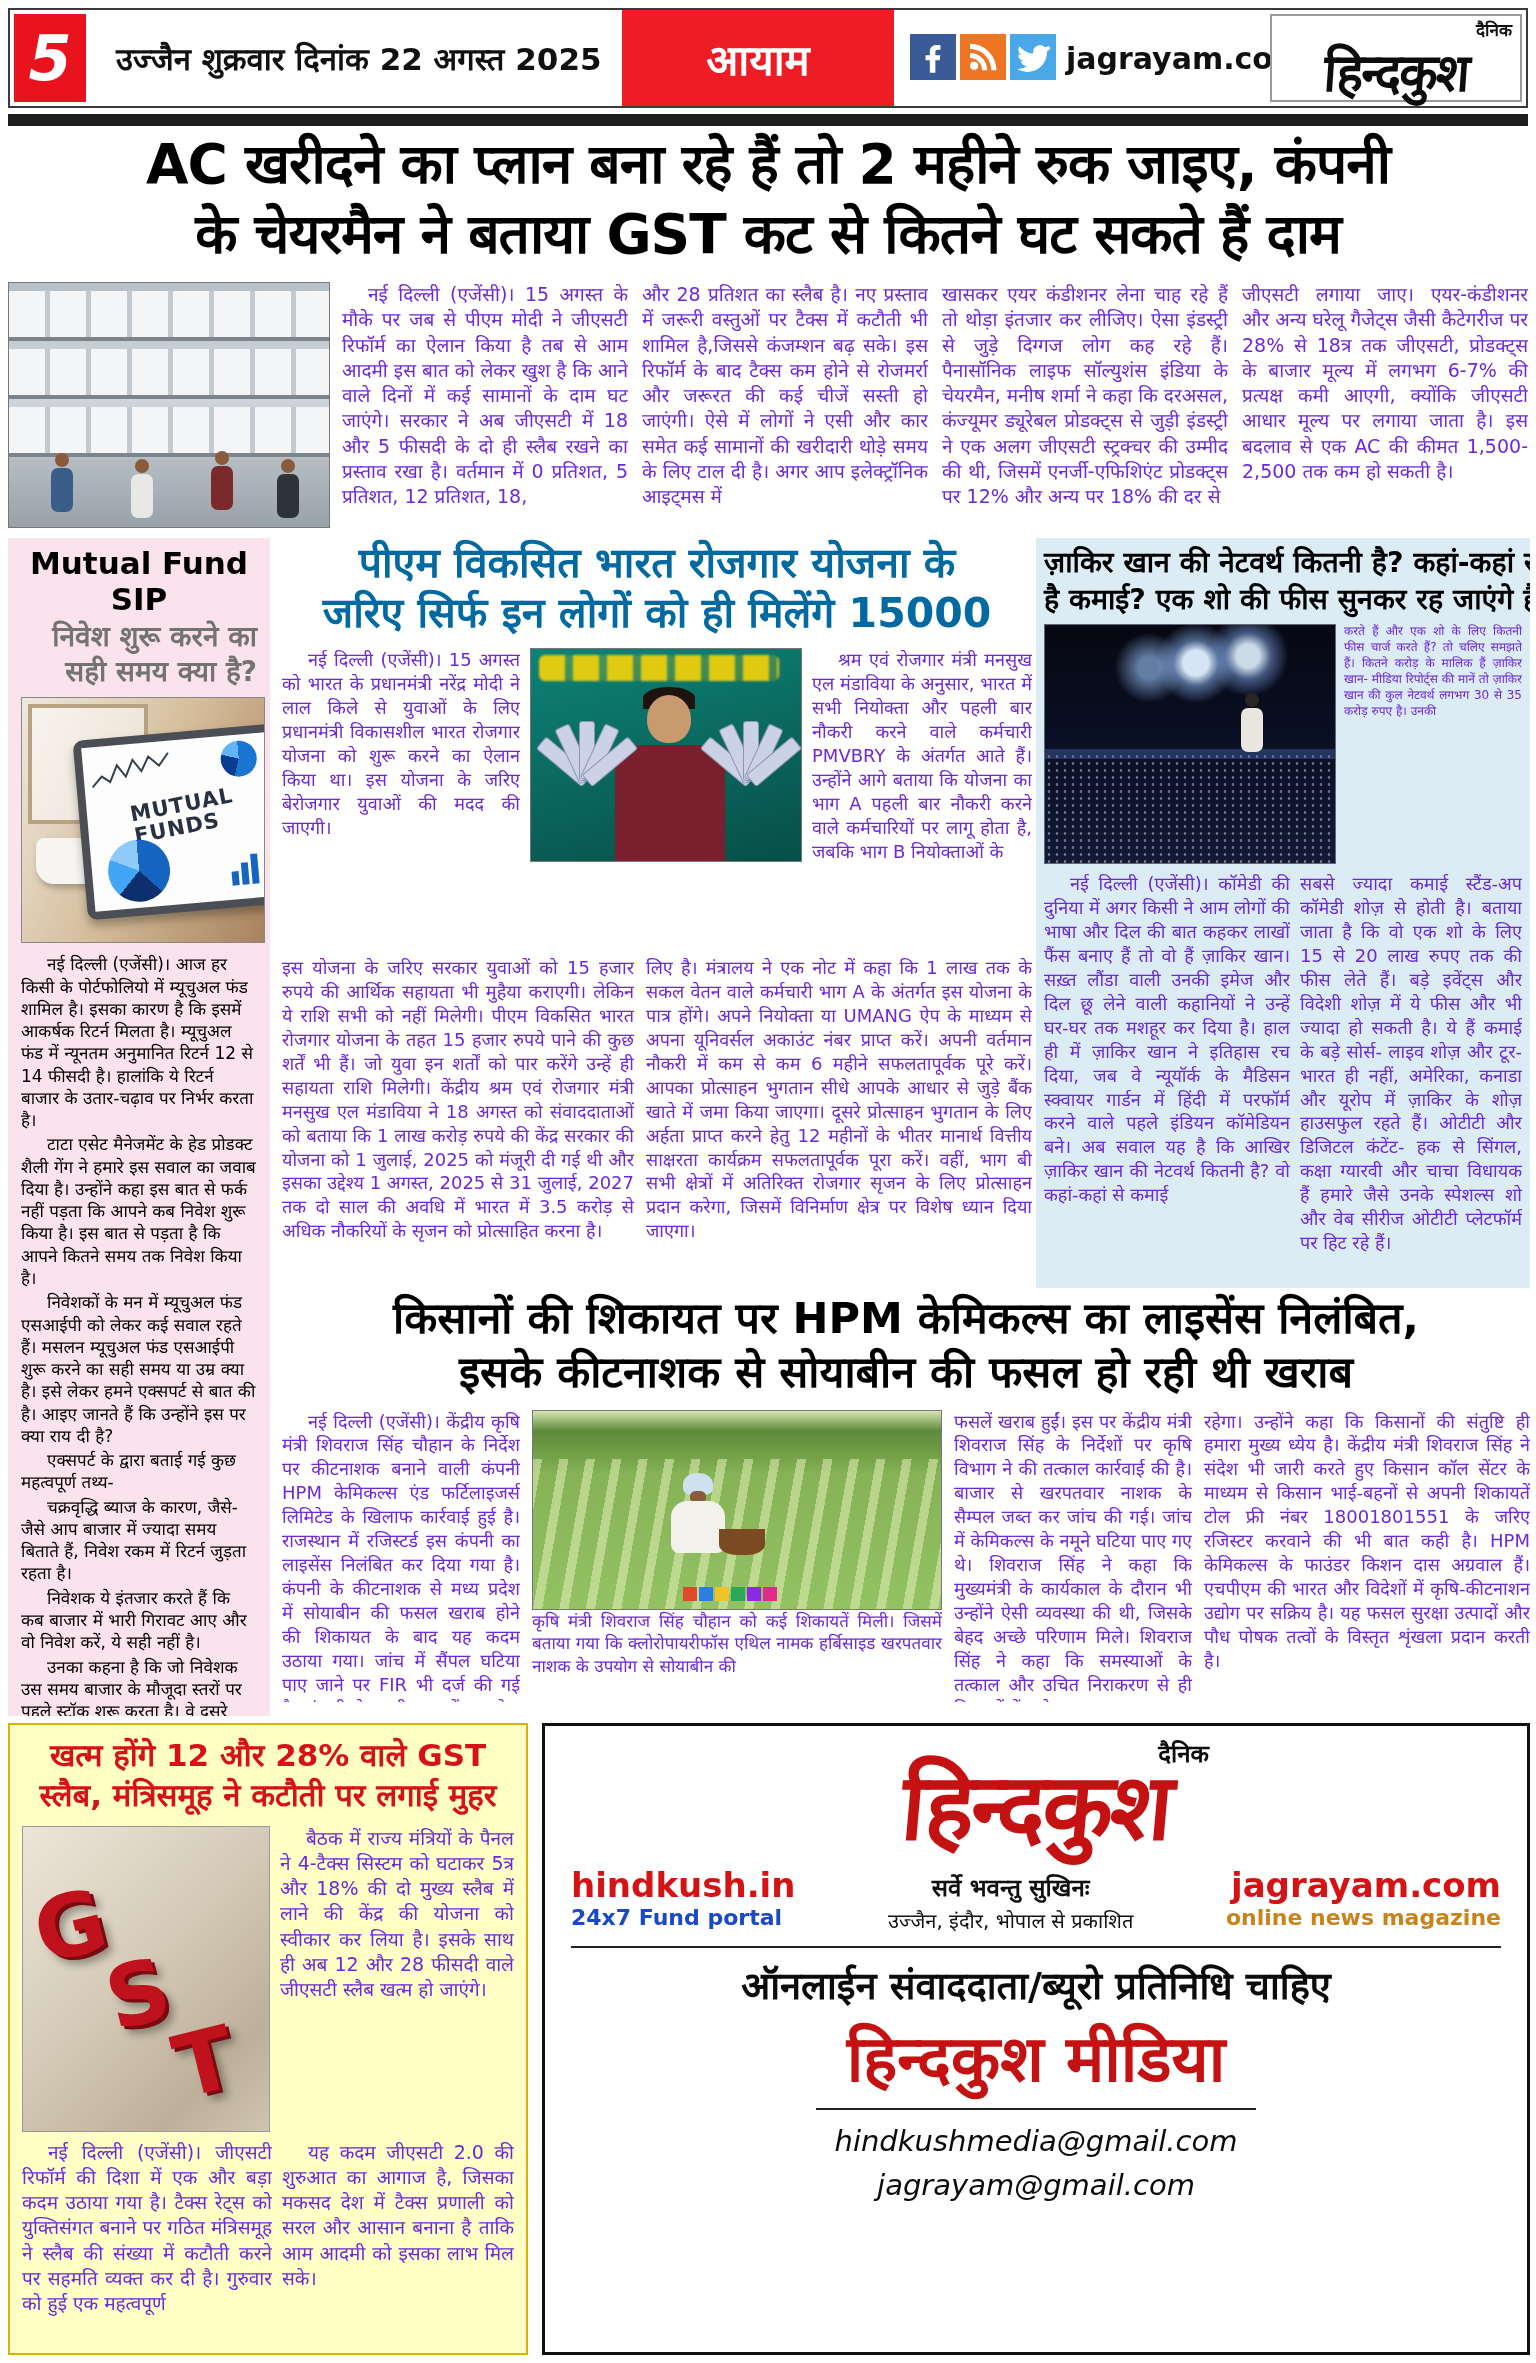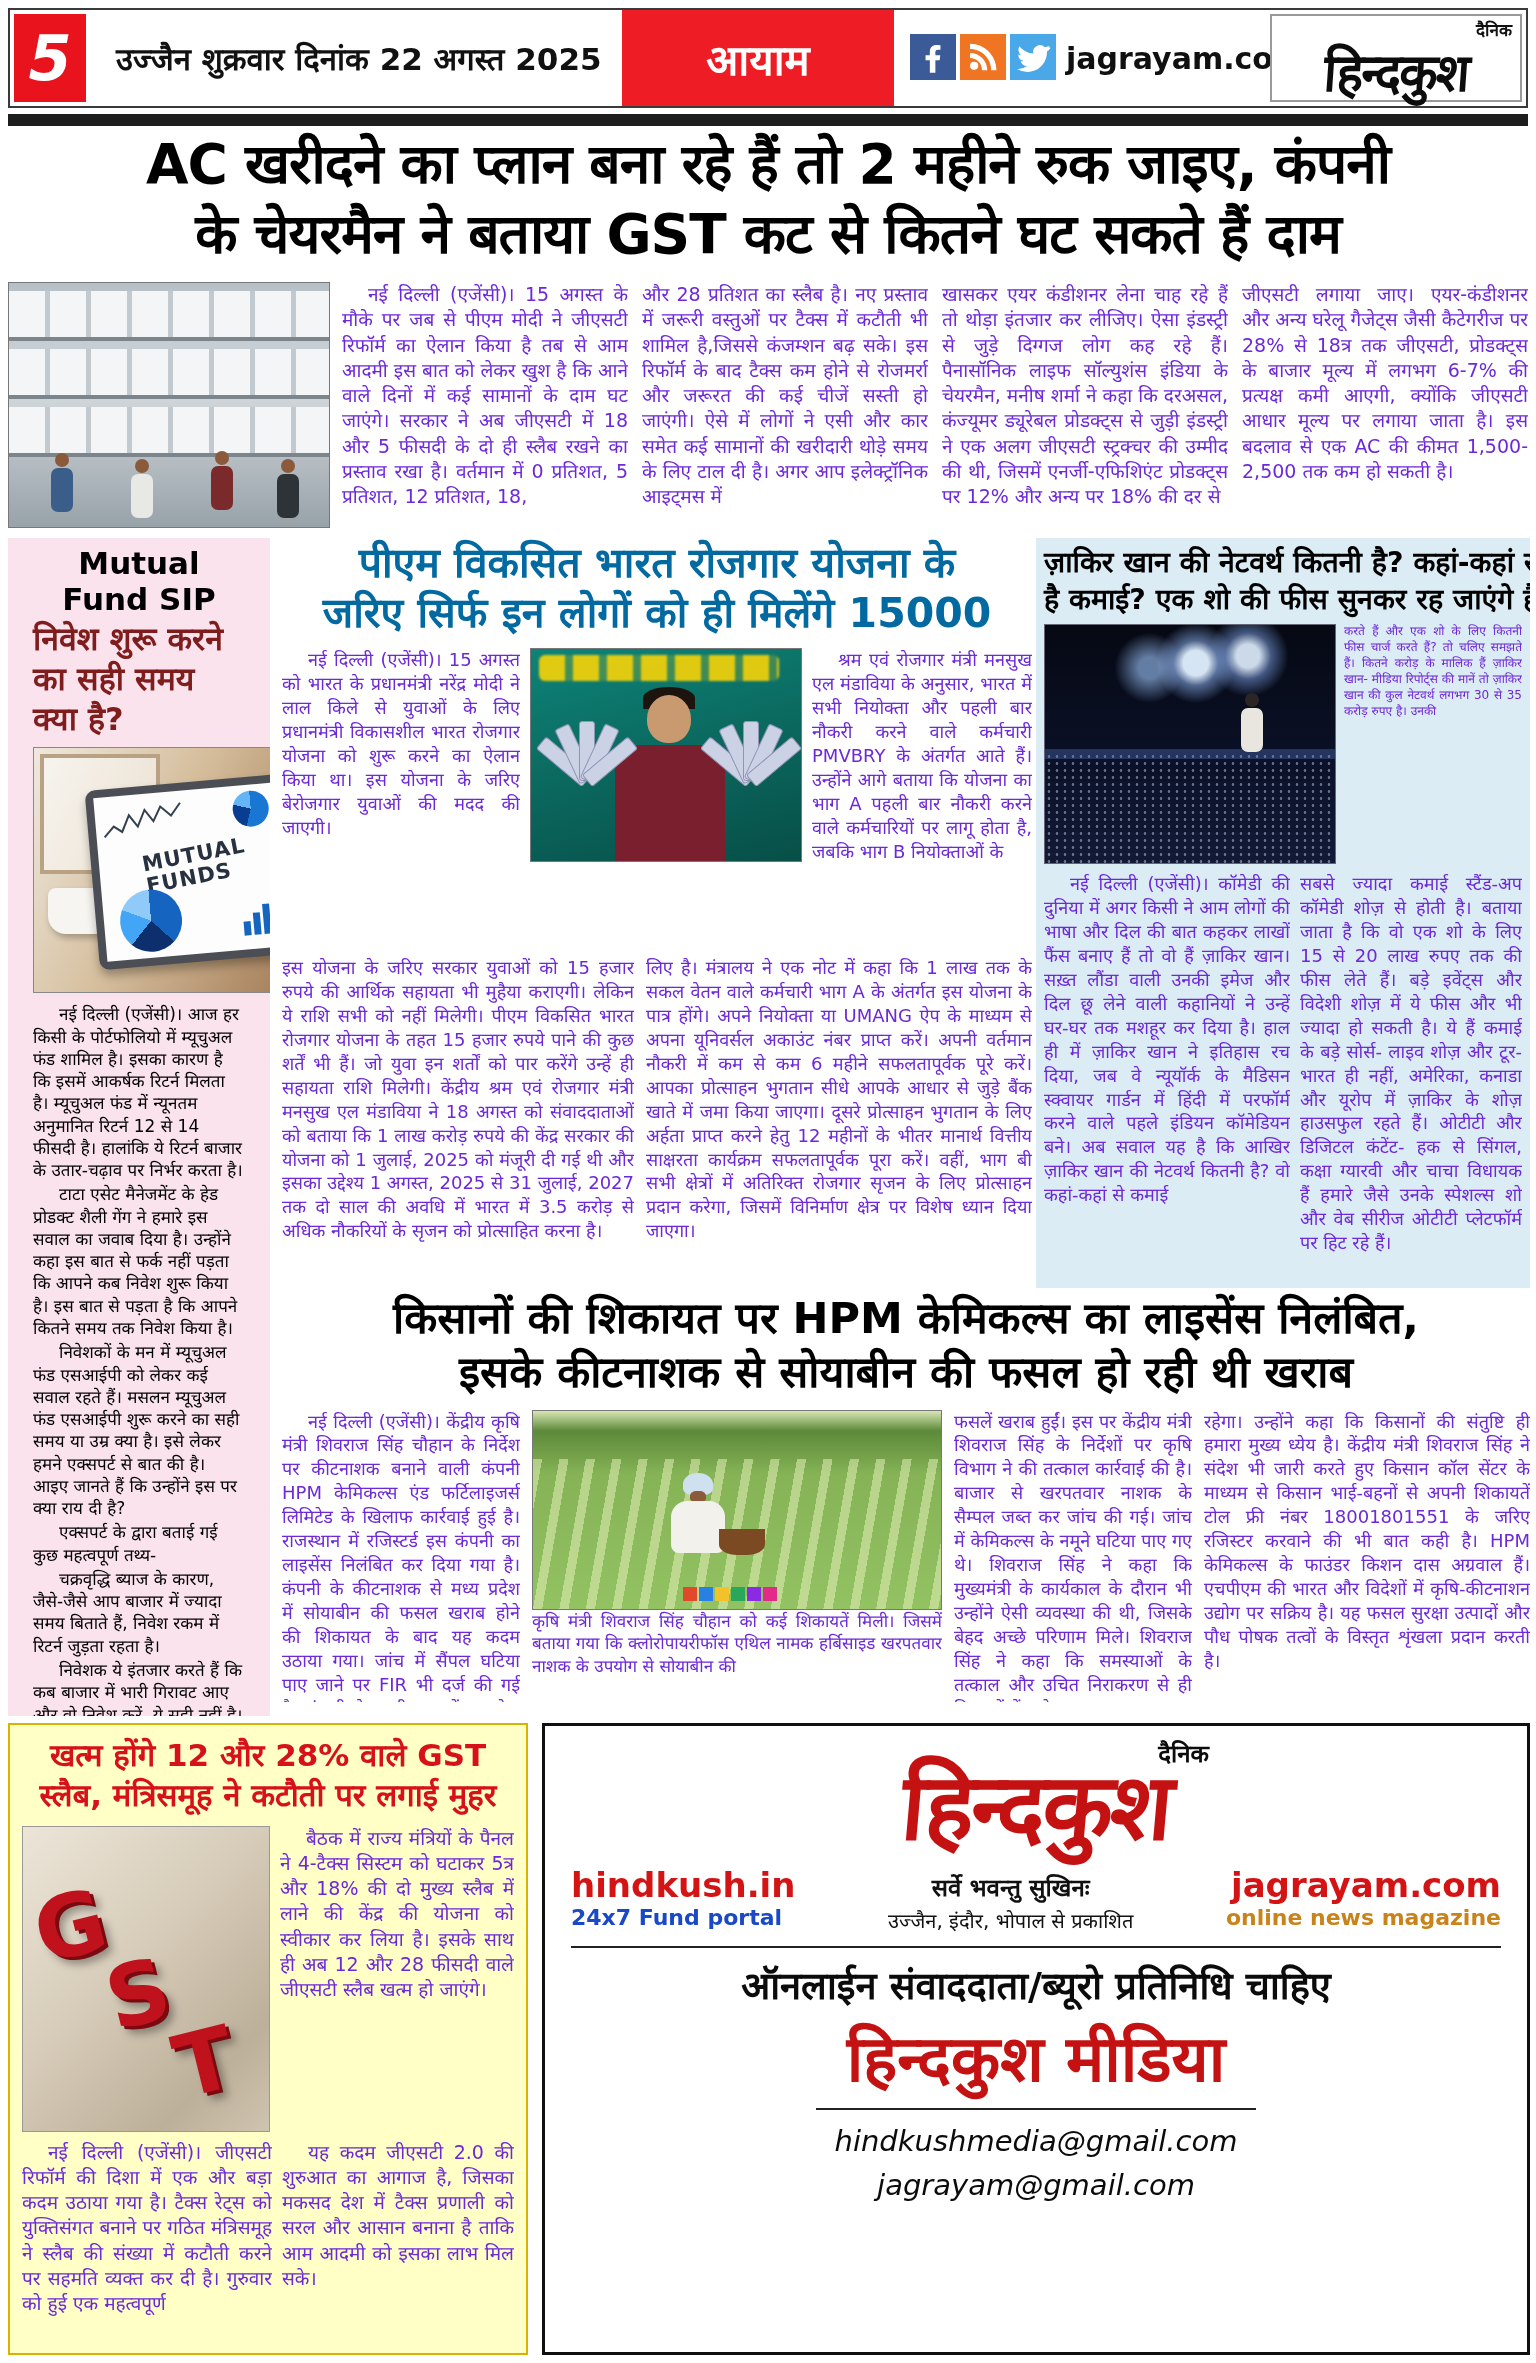--- a/index.html
+++ b/index.html
@@ -42,23 +42,23 @@
         background:linear-gradient(180deg,#b7c0c7 0%,#d2d8dc 45%,#98a2a9 100%);}
   .shelf{position:absolute;left:0;right:0;height:50px;border-bottom:4px solid #7c858c;
         background:repeating-linear-gradient(90deg,#f3f5f6 0 36px,#c3cacf 36px 41px);}
   .person{position:absolute;width:26px;}
   .p-head{width:14px;height:14px;border-radius:50%;background:#8a5a3b;margin:0 auto;}
   .p-body{width:22px;height:44px;border-radius:7px;margin:1px auto 0;}
   .ac-cols{position:absolute;left:334px;top:0;width:1186px;height:246px;display:flex;gap:14px;}
   .ac-cols .c{flex:1;height:246px;}
 
   
-  .mf{position:absolute;left:8px;top:538px;width:262px;height:1178px;background:#fbe3ee;padding:8px 25px;overflow:hidden;}
+  .mf{position:absolute;left:8px;top:538px;width:262px;height:1178px;background:#fbe3ee;padding:8px 13px;overflow:hidden;}
   .mf-ten{font-size:31px;font-weight:800;text-align:center;color:#000;line-height:1.15;}
-  .mf-thi{font-size:32px;font-weight:800;text-align:left;color:#7f1d1d;line-height:1.25;margin-top:2px;}
+  .mf-thi{font-size:28px;font-weight:800;text-align:right;color:#737373;line-height:1.25;margin-top:2px;}
   .mf-photo{position:relative;width:244px;height:246px;margin-top:8px;border:1px solid #888;overflow:hidden;
         background:linear-gradient(115deg,#eee9df 0%,#d5bd9b 50%,#a8825e 100%);}
   .mf-window{position:absolute;left:6px;top:6px;width:120px;height:120px;background:rgba(255,255,255,.55);
         border:4px solid #b9a183;}
   .mf-cup{position:absolute;left:14px;top:140px;width:64px;height:46px;background:#f7f5f1;border-radius:8px 8px 18px 18px;box-shadow:2px 4px 6px rgba(0,0,0,.25);}
   .tablet{position:absolute;left:58px;top:34px;width:200px;height:180px;background:#4b4f55;border-radius:10px;
         transform:rotate(-5deg);padding:8px;box-shadow:0 6px 10px rgba(0,0,0,.3);}
   .screen{position:relative;width:100%;height:100%;background:#fdfdfd;overflow:hidden;}
   .scr-label{position:absolute;left:44px;top:52px;font-size:21px;font-weight:900;color:#27313f;
         transform:rotate(-6deg);line-height:1.05;letter-spacing:1px;}

